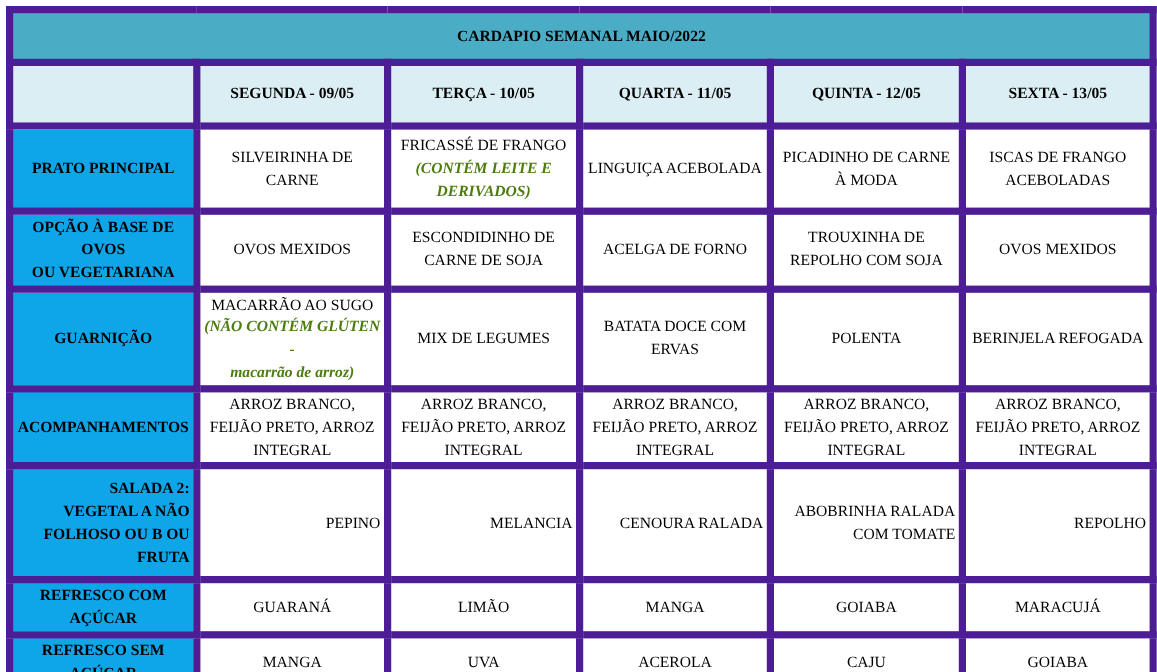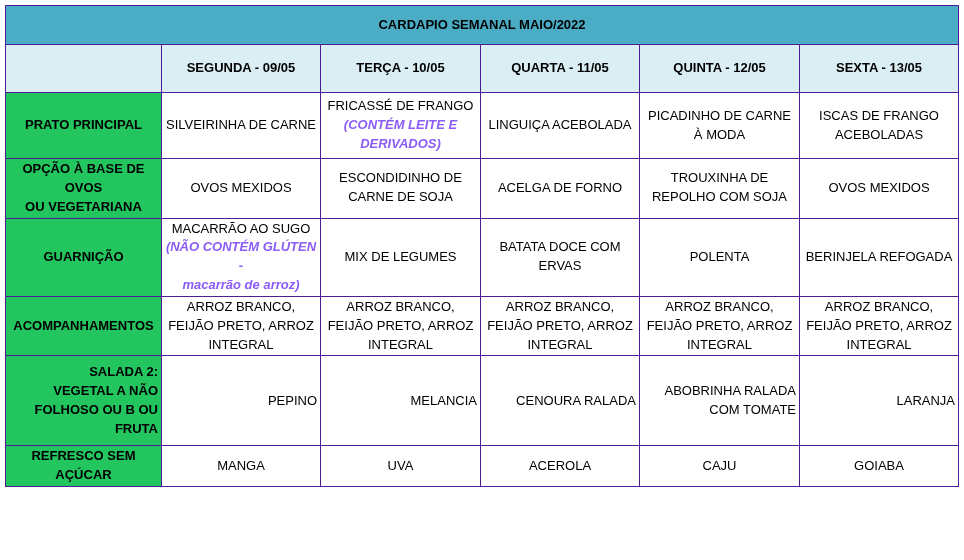--- a/index.html
+++ b/index.html
@@ -8,56 +8,57 @@
     font-family:"Liberation Sans", sans-serif;
     color:#000000;
   }
   .page{padding:5px 5px 0 5px;}
   table.menu{
     border-collapse:collapse;
     table-layout:fixed;
     width:953px;
   }
   td{
-    border:1px solid #4c1d95;
+    border:6px solid #4c1d95;
     text-align:center;
     vertical-align:middle;
     padding:1px 3px;
     font-size:13px;
     line-height:1.45;
     background:#ffffff;
     overflow:hidden;
+    font-family:Liberation Serif, serif;
   }
   tr.r-title td{
     background:#4BACC6;
     font-weight:bold;
     font-size:13px;
     height:36px;
   }
   tr.r-head td{
     background:#DAEEF3;
     font-weight:bold;
     height:45px;
   }
   td.label{
-    background:#22c55e;
+    background:#0ea5e9;
     font-weight:bold;
     white-space:pre-line;
   }
   tr.r1 td{height:63px;}
   tr.r2 td{height:48px;}
   tr.r3 td{height:66px;margin-left:40px;}
   tr.r4 td{height:55px;margin-top:40px;}
   tr.r5 td{height:46px;}
   tr.r6 td{height:87px;text-align:right;}
   tr.r7 td{height:30px;}
   tr.r8 td{height:30px;}
   .note{
     display:block;
-    color:#8b5cf6;
+    color:#4d7c0f;
     font-weight:bold;
     font-style:italic;
     white-space:pre-line;
   }
 </style>
 </head>
 <body>
 
 <div class="page">
   <table class="menu">
@@ -130,23 +131,31 @@
 
       <tr class="r6">
         <td class="label">SALADA 2:
 VEGETAL A NÃO
 FOLHOSO OU B OU
 FRUTA</td>
         <td>PEPINO</td>
         <td>MELANCIA</td>
         <td>CENOURA RALADA</td>
         <td>ABOBRINHA RALADA COM TOMATE</td>
-        <td>LARANJA</td>
+        <td>REPOLHO</td>
       </tr>
 
+      <tr class="r7">
+        <td class="label">REFRESCO COM AÇÚCAR</td>
+        <td>GUARANÁ</td>
+        <td>LIMÃO</td>
+        <td>MANGA</td>
+        <td>GOIABA</td>
+        <td>MARACUJÁ</td>
+      </tr>
 
       <tr class="r8">
         <td class="label">REFRESCO SEM AÇÚCAR</td>
         <td>MANGA</td>
         <td>UVA</td>
         <td>ACEROLA</td>
         <td>CAJU</td>
         <td>GOIABA</td>
       </tr>
 

